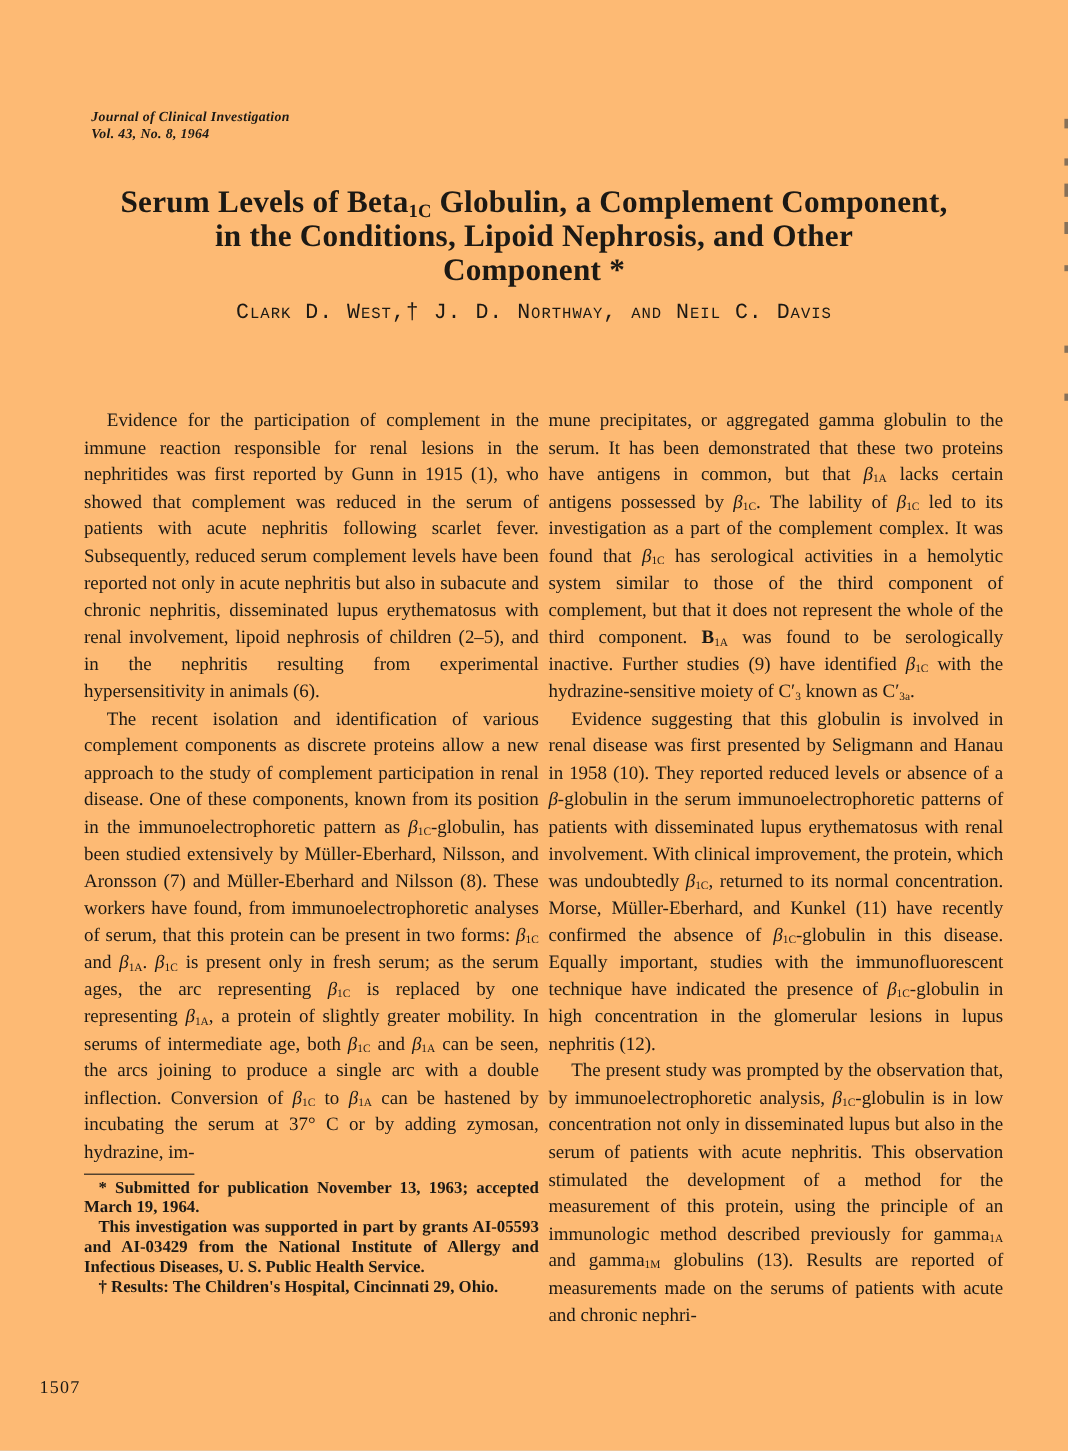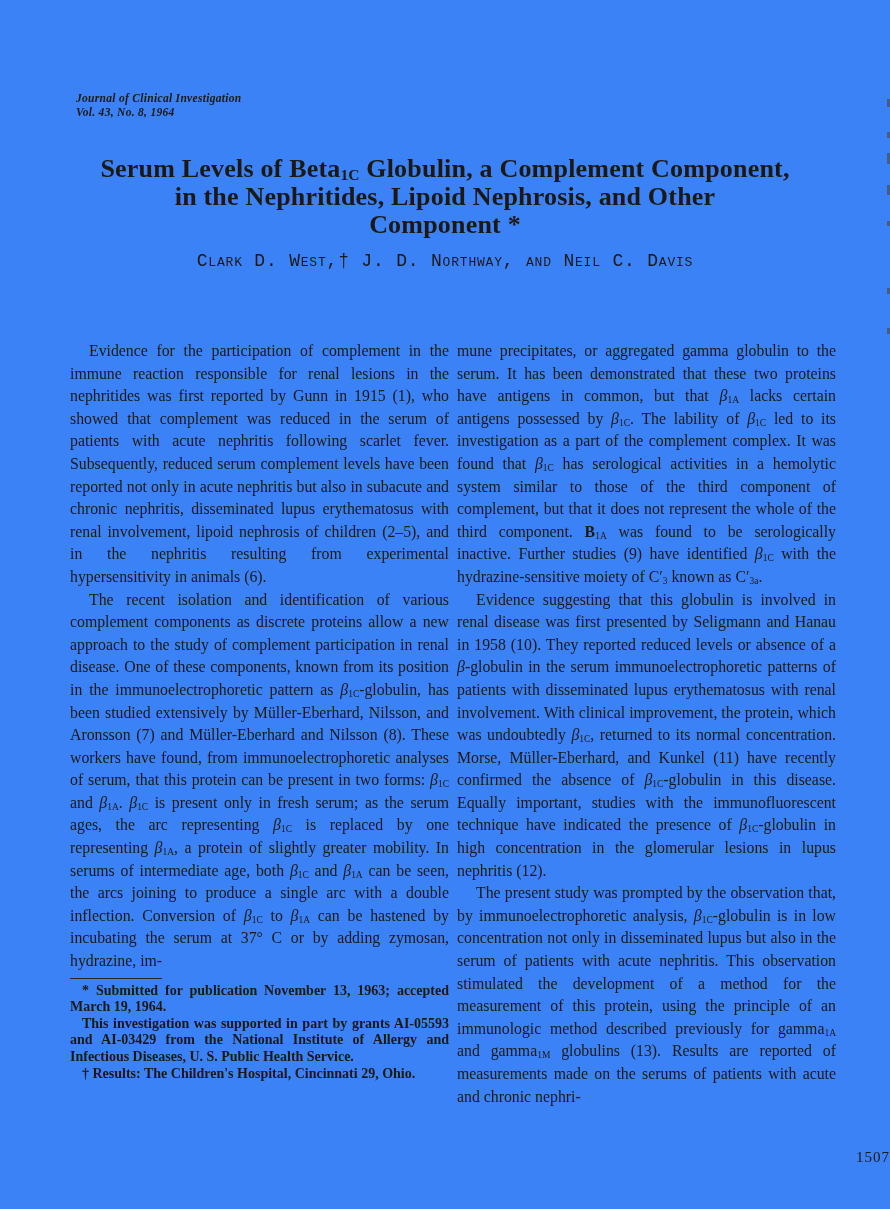--- a/index.html
+++ b/index.html
@@ -1,18 +1,18 @@
 <!DOCTYPE html>
 <html><head>
 <meta charset="utf-8">
 <style>
   html,body{margin:0;padding:0;background:#d9d9d9;}
   .page{
     position:relative;width:890px;height:1209px;margin:0 auto;
-    background:#3b82f6;color:#1c1914;
+    background:#fdba74;color:#1c1914;
     font-family:"Liberation Serif",serif;overflow:hidden;
   }
   .journal-info{
     position:absolute;left:76px;top:92px;
     font-size:11.5px;line-height:13.5px;font-style:italic;font-weight:bold;
     letter-spacing:0.3px;
   }
   .title{
     position:absolute;left:0;right:0;top:155px;margin:0;
     text-align:center;font-size:26px;line-height:28px;font-weight:bold;
@@ -35,37 +35,37 @@
   .column p.no-indent{text-indent:0;}
   .footnote-rule{
     width:92px;border:0;border-top:1.2px solid #2a2620;
     margin:5px 0 4px 0;
   }
   .footnotes{font-size:14px;line-height:16.6px;font-weight:bold;}
   .footnotes p{margin:0;text-indent:12px;text-align:justify;}
   sub{font-size:0.6em;vertical-align:-0.22em;line-height:0;letter-spacing:0;}
   .page-number{
     position:absolute;left:0;right:0;top:1149px;
-    text-align:right;font-size:15px;letter-spacing:1px;
+    text-align:left;font-size:15px;letter-spacing:1px;padding-left:33px;
   }
   .edge-mark{position:absolute;width:3px;background:#4a4a4a;opacity:0.65;}
 </style>
 </head>
 <body>
 
 <div class="page">
 
   <header class="journal-info">
     <div>Journal of Clinical Investigation</div>
     <div>Vol. 43, No. 8, 1964</div>
   </header>
 
   <h1 class="title">
     <div>Serum Levels of Beta<sub>1C</sub> Globulin, a Complement Component,</div>
-    <div>in the Nephritides, Lipoid Nephrosis, and Other</div>
+    <div>in the Conditions, Lipoid Nephrosis, and Other</div>
     <div>Component *</div>
   </h1>
 
   <div class="authors">Clark D. West,† J. D. Northway, and Neil C. Davis</div>
 
 
   <main class="columns">
 
     <section class="column">
       <p>Evidence for the participation of complement in the immune reaction responsible for renal lesions in the nephritides was first reported by Gunn in 1915 (1), who showed that complement was reduced in the serum of patients with acute nephritis following scarlet fever.  Subsequently, reduced serum complement levels have been reported not only in acute nephritis but also in subacute and chronic nephritis, disseminated lupus erythematosus with renal involvement, lipoid nephrosis of children (2–5), and in the nephritis resulting from experimental hypersensitivity in animals (6).</p>

